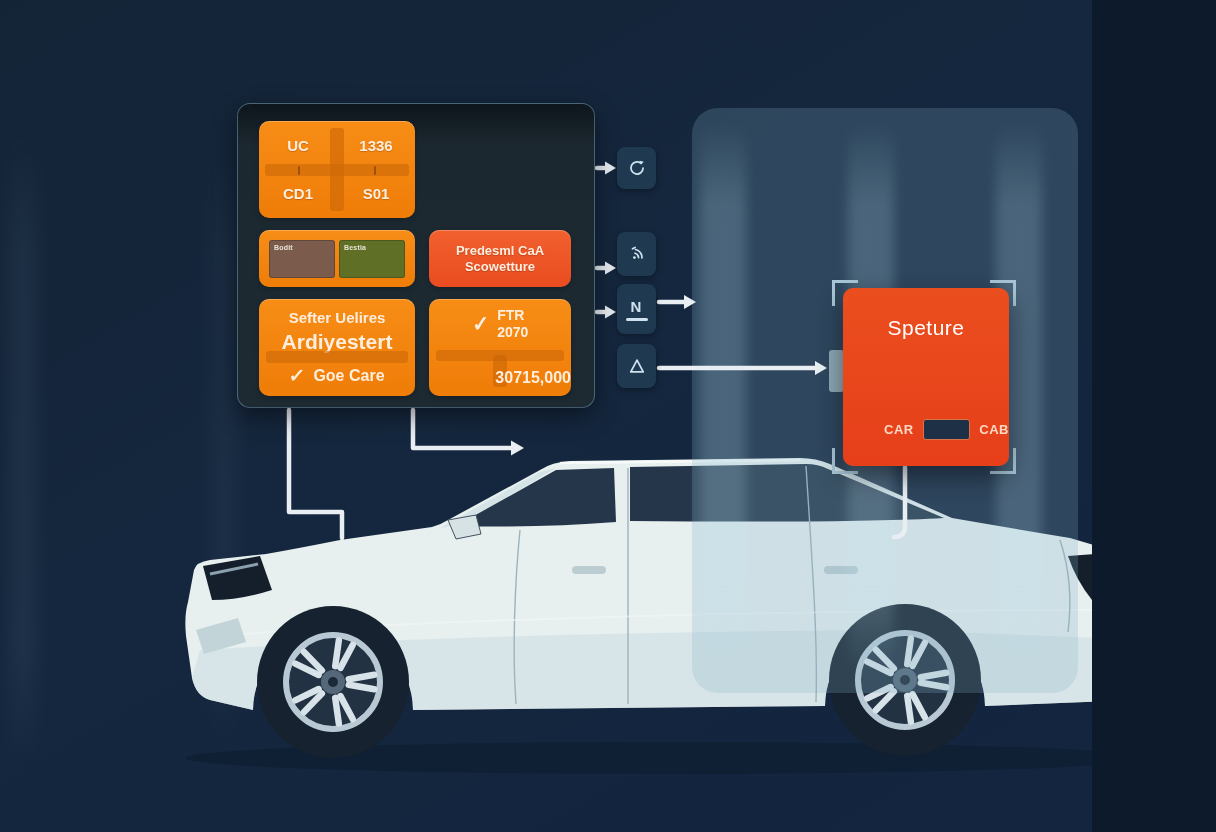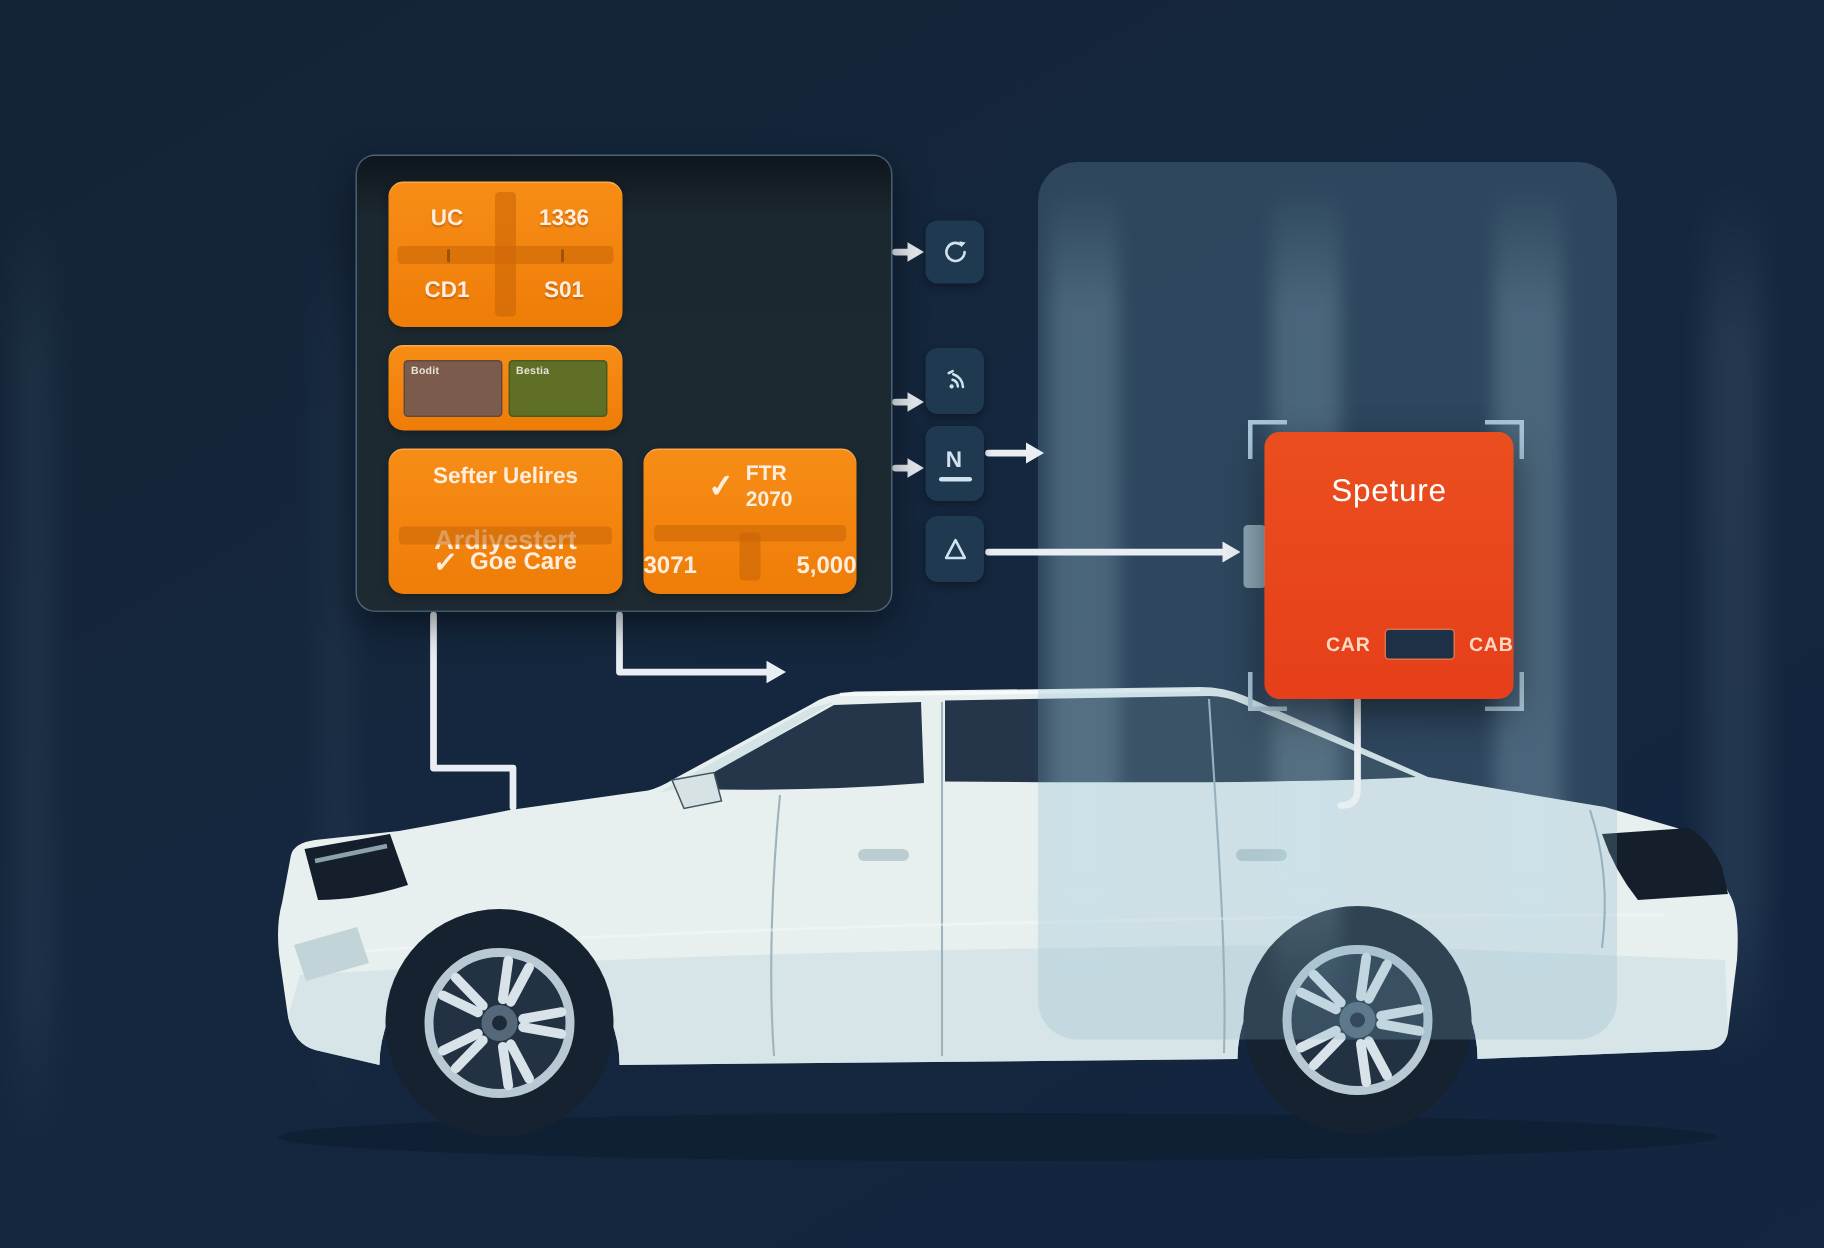--- a/index.html
+++ b/index.html
@@ -1,17 +1,17 @@
 <!DOCTYPE html>
 <html><head>
 <meta charset="utf-8">
 <style>
   html,body{margin:0;padding:0;background:#0d1a2b;}
   *{box-sizing:border-box;font-family:"Liberation Sans",sans-serif;}
-  .stage{position:relative;width:1216px;height:832px;overflow:hidden;
+  .stage{position:relative;width:1092px;height:832px;overflow:hidden;
          background:linear-gradient(150deg,#142437 0%,#15273e 45%,#13253f 100%);}
   
   .bgbar{position:absolute;border-radius:14px;
          background:linear-gradient(180deg,rgba(190,225,245,0) 0%,rgba(190,225,245,.55) 18%,rgba(190,225,245,.55) 82%,rgba(190,225,245,0) 100%);
          filter:blur(9px);}
   .bgbar.b1{left:10px;top:130px;width:26px;height:640px;opacity:.10;}
   .bgbar.b2{left:212px;top:150px;width:24px;height:600px;opacity:.08;}
   .bgbar.b3{left:1136px;top:120px;width:40px;height:590px;opacity:.16;}
 
   svg.layer{position:absolute;left:0;top:0;}
@@ -52,32 +52,32 @@
 
   .swatchrow{position:absolute;inset:0;display:flex;align-items:center;justify-content:space-between;padding:0 10px;}
   .swatch{width:66px;height:38px;border-radius:3px;position:relative;box-shadow:inset 0 0 0 1px rgba(0,0,0,.2);}
   .swatch.brown{background:#7b5b4c;} .swatch.green{background:#5f7026;}
   .swatch .slabel{position:absolute;left:5px;top:4px;font-size:7px;color:#e9e2d8;font-weight:700;letter-spacing:.2px;}
 
   .twolines{position:absolute;inset:0;display:flex;flex-direction:column;align-items:center;justify-content:center;gap:1px;
     font-size:13px;font-weight:700;text-shadow:0 1px 1px rgba(120,40,0,.4);}
 
   .cellE .l1{position:absolute;top:10px;width:100%;text-align:center;font-size:15px;font-weight:700;}
-  .cellE .l2{position:absolute;top:31px;width:100%;text-align:center;font-size:18px;font-weight:700;margin-top:20px;}
+  .cellE .l2{position:absolute;top:31px;width:100%;text-align:center;font-size:21px;font-weight:700;}
   .cellE .bar{position:absolute;left:7px;right:7px;top:52px;height:12px;background:rgba(203,104,8,.6);border-radius:3px;}
   .checkrow{position:absolute;bottom:9px;width:100%;display:flex;align-items:center;justify-content:center;gap:8px;
     font-size:16px;font-weight:700;}
   .checkmark{font-size:19px;font-weight:700;transform:skewX(-6deg);}
 
   .cellF .toprow{position:absolute;top:8px;width:100%;display:flex;align-items:center;justify-content:center;gap:8px;}
   .cellF .fcheck{font-size:21px;font-weight:700;transform:rotate(-4deg);}
   .cellF .fcol{display:flex;flex-direction:column;line-height:17px;font-size:14px;font-weight:700;}
   .cellF .bar{position:absolute;left:7px;right:7px;top:51px;height:11px;background:rgba(203,104,8,.6);border-radius:3px;}
   .cellF .stub{position:absolute;left:calc(50% - 7px);top:56px;width:14px;height:32px;background:rgba(198,99,6,.55);border-radius:3px;}
-  .cellF .botrow{position:absolute;bottom:9px;width:100%;display:flex;justify-content:space-between;font-size:16px;font-weight:700;}
+  .cellF .botrow{position:absolute;bottom:9px;width:100%;display:flex;justify-content:flex-end;font-size:16px;font-weight:700;}
 
   
   .tile{position:absolute;left:617px;width:39px;background:#1f3950;border-radius:8px;z-index:5;
     display:flex;flex-direction:column;align-items:center;justify-content:center;gap:3px;
     box-shadow:0 2px 6px rgba(0,0,0,.35);color:#cfe2ee;}
   .tile.t1{top:147px;height:42px;} .tile.t2{top:232px;height:44px;}
   .tile.t3{top:284px;height:50px;} .tile.t4{top:344px;height:44px;}
   .nletter{font-size:15px;font-weight:700;letter-spacing:1px;}
   .ndash{width:22px;height:3px;background:#cfe2ee;border-radius:2px;}
 
@@ -207,20 +207,26 @@
     <div class="cell cellC">
       <div class="swatchrow">
         <div class="swatch brown">
           <span class="slabel">Bodit</span>
         </div>
         <div class="swatch green">
           <span class="slabel">Bestia</span>
         </div>
       </div>
     </div>
+    <div class="cell red cellD">
+      <div class="twolines">
+        <span>Predesml CaA</span>
+        <span>Scowetture</span>
+      </div>
+    </div>
     <div class="cell cellE">
       <div class="l1">Sefter Uelires</div>
       <div class="l2">Ardiyestert</div>
       <div class="bar"></div>
       <div class="checkrow">
         <span class="checkmark">✓</span>
         <span>Goe Care</span>
       </div>
     </div>
     <div class="cell cellF">

